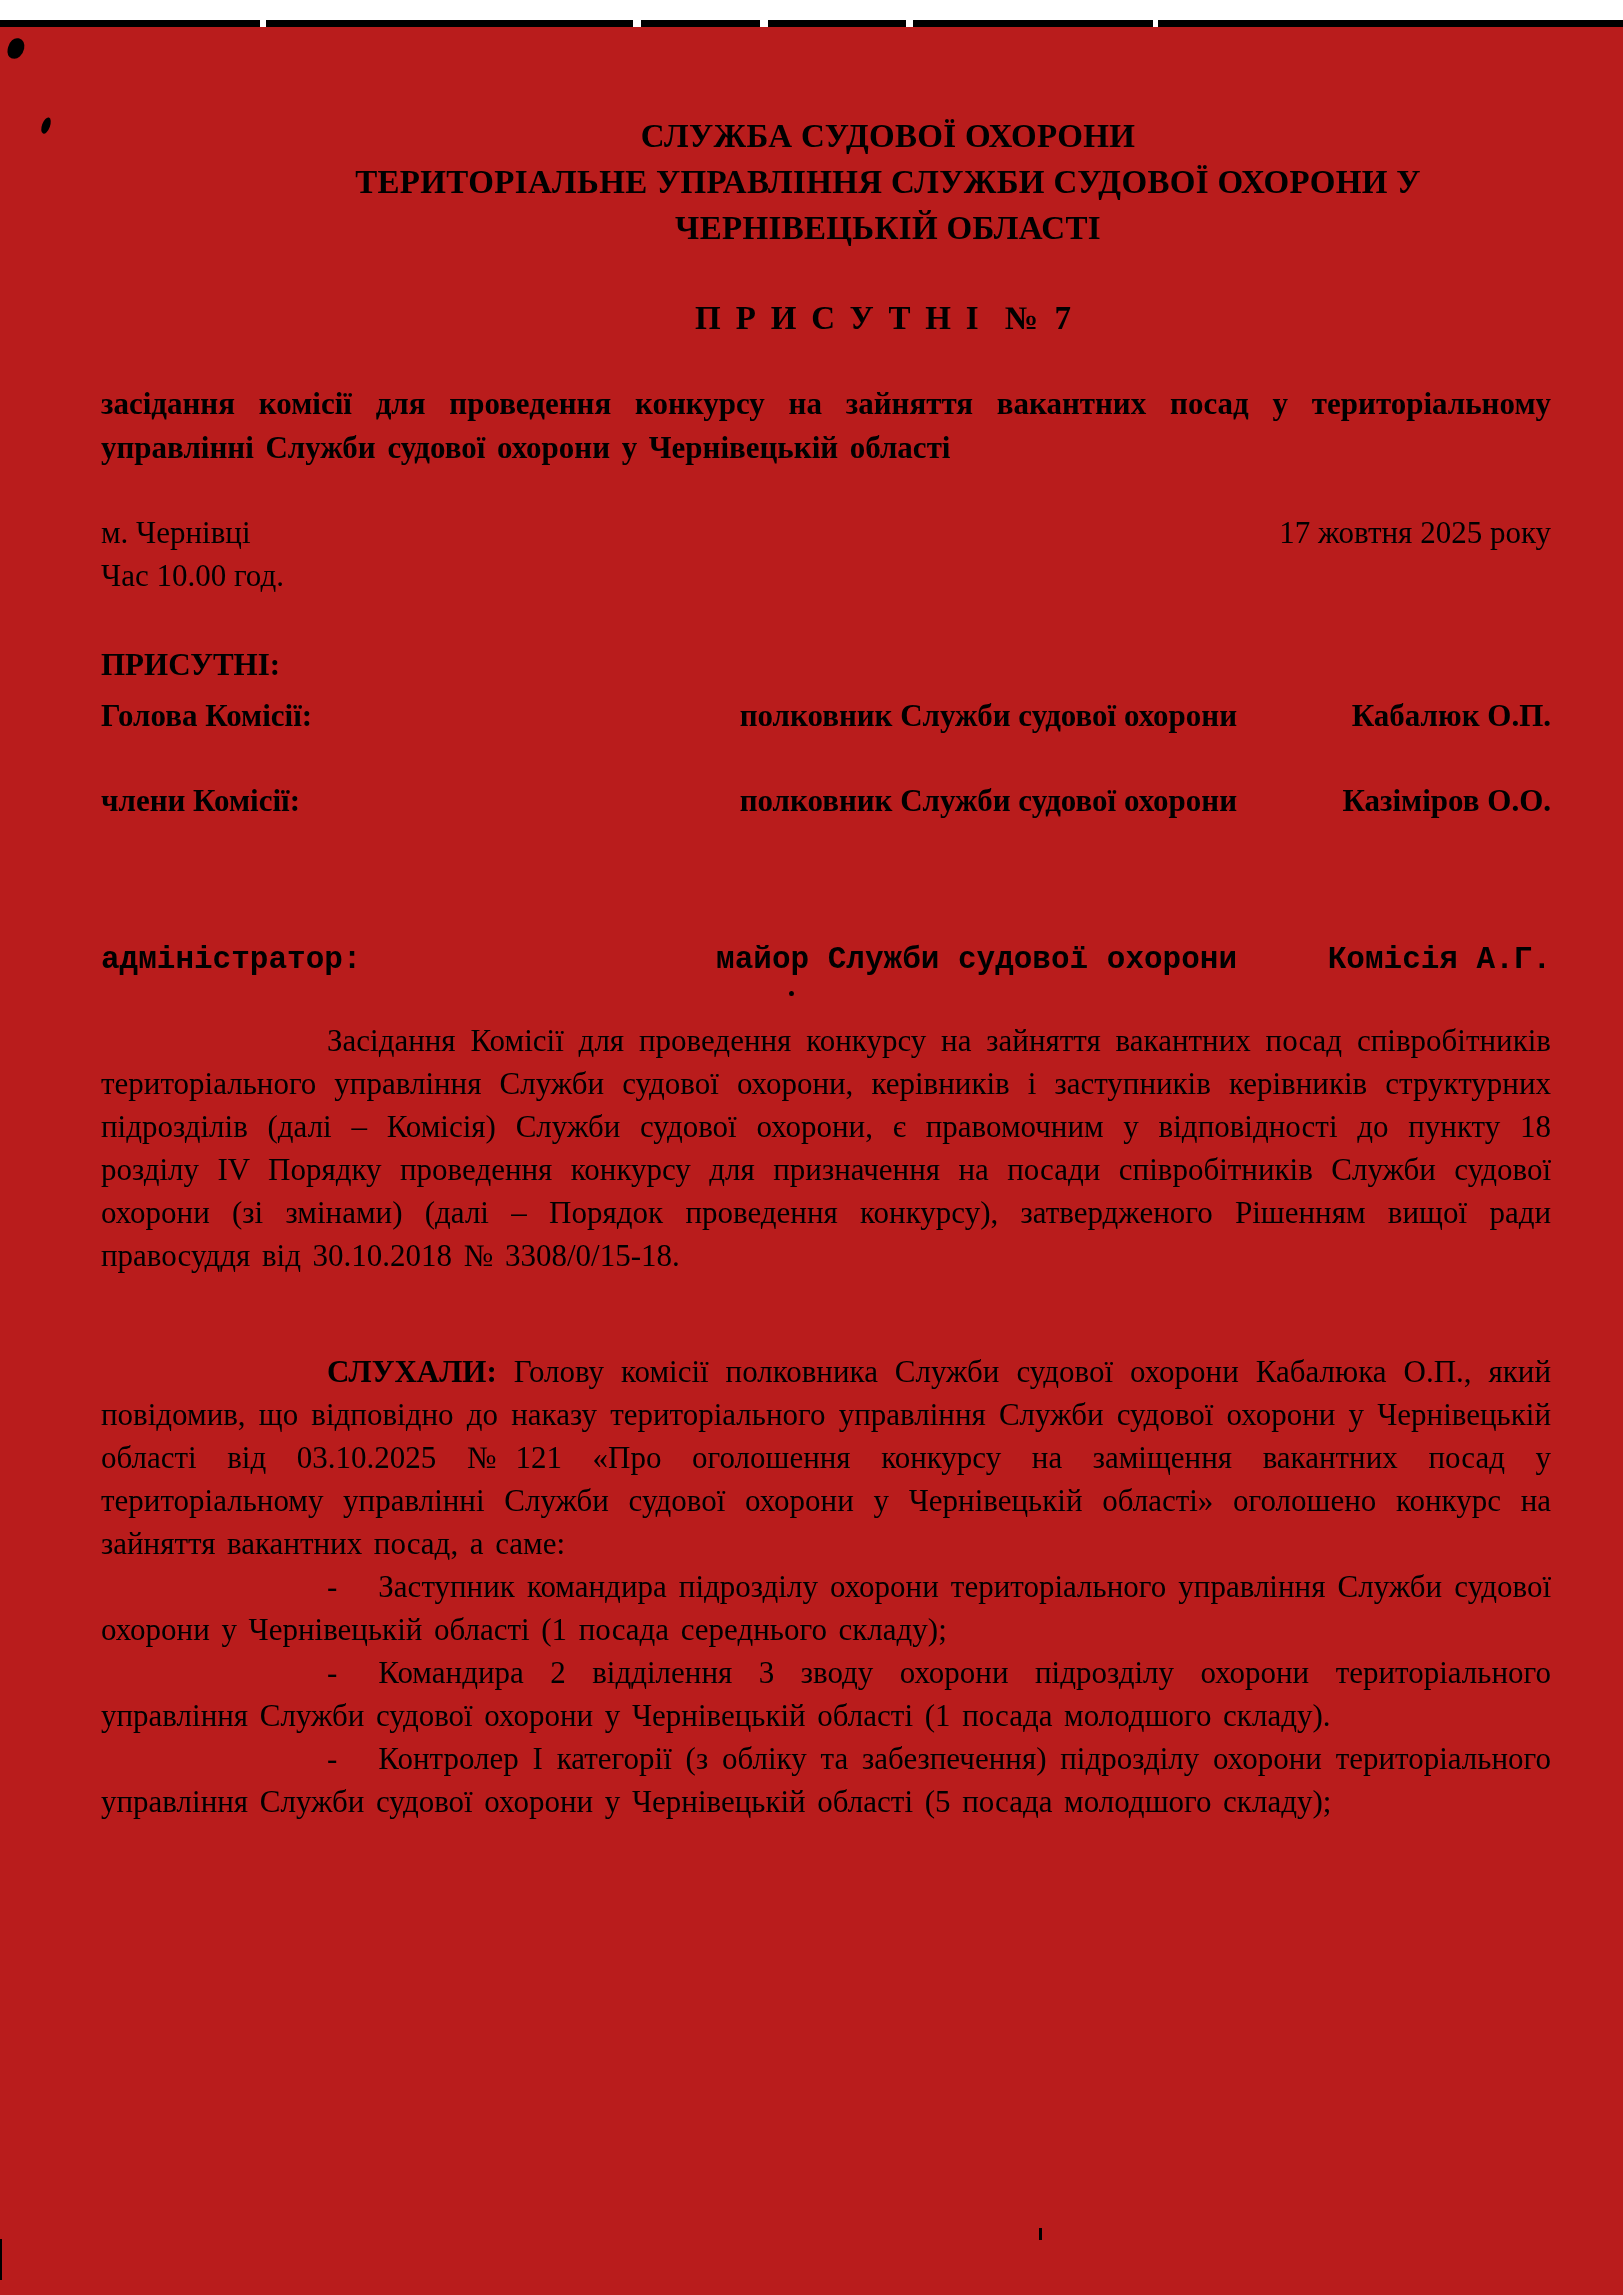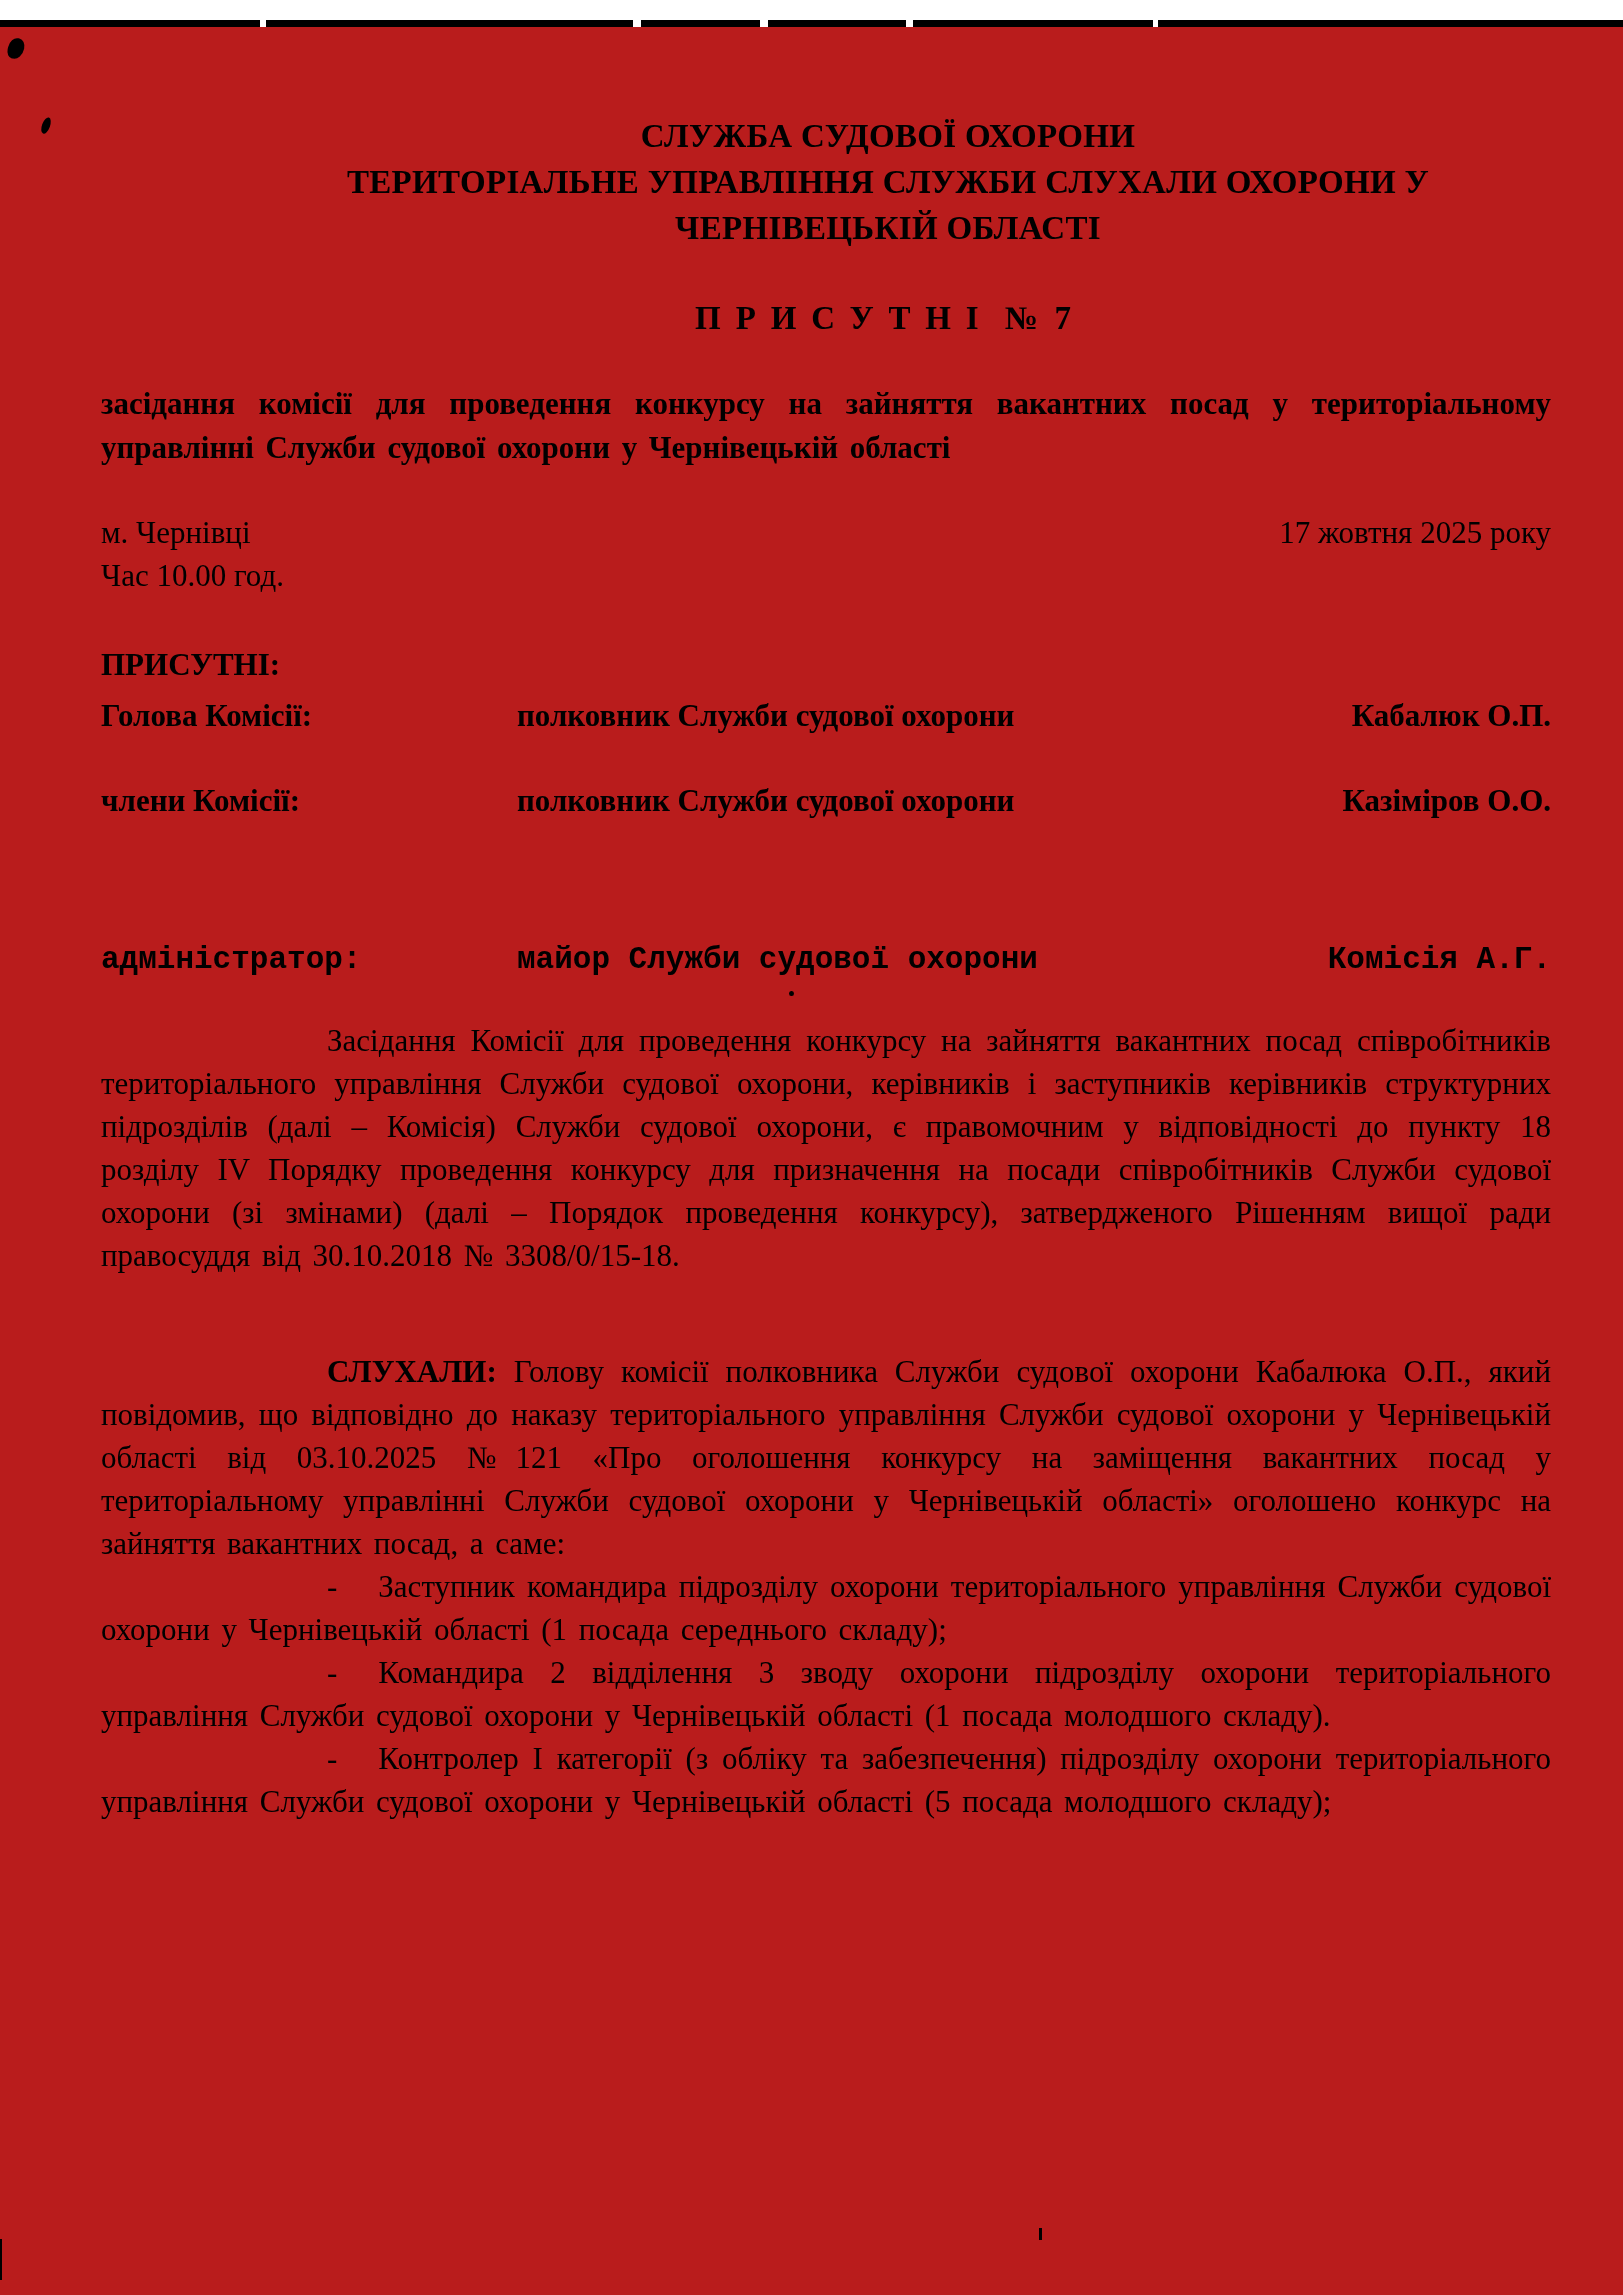--- a/index.html
+++ b/index.html
@@ -91,21 +91,21 @@
   }
 
   .att-row {
     display: flex;
     align-items: flex-start;
     font-weight: bold;
     font-size: 31px;
     line-height: 42px;
   }
   .att-role { flex: 0 0 416px; }
-  .att-pos  { flex: 0 0 720px; }
+  .att-pos  { flex: 0 0 720px; text-align: right; }
   .att-name { margin-left: auto; white-space: nowrap; }
   .att-row.r1 { margin-top: 9.2px; }
   .att-row.r2 { margin-top: 43px; }
   .att-row.r3 { margin-top: 39px; }
   .att-row.r3 .att-name { align-self: flex-end; transform: translateY(10.5px); }
   .att-row.r4 { margin-top: 117px; font-family: Liberation Mono, monospace; }
 
   .body-p {
     margin: 0;
     font-size: 31px;
@@ -129,21 +129,21 @@
   <div class="speck-b"></div>
   <div class="speck-c"></div>
   <div class="edge-line"></div>
   <div class="bottom-tick"></div>
   <div class="bottom-bar"></div>
 
   <div class="content">
 
     <div class="org-header">
       <div>СЛУЖБА СУДОВОЇ ОХОРОНИ</div>
-      <div>ТЕРИТОРІАЛЬНЕ УПРАВЛІННЯ СЛУЖБИ СЛУХАЛИ ОХОРОНИ У</div>
+      <div>ТЕРИТОРІАЛЬНЕ УПРАВЛІННЯ СЛУЖБИ СУДОВОЇ ОХОРОНИ У</div>
       <div>ЧЕРНІВЕЦЬКІЙ ОБЛАСТІ</div>
     </div>
 
     <div class="protocol-title">
       <span class="pt-word">ПРИСУТНІ</span><span class="pt-num">№ 7</span>
     </div>
 
     <p class="subject">засідання комісії для проведення конкурсу на зайняття вакантних посад у територіальному управлінні Служби судової охорони у Чернівецькій області</p>
 
     <div class="meta-row">

